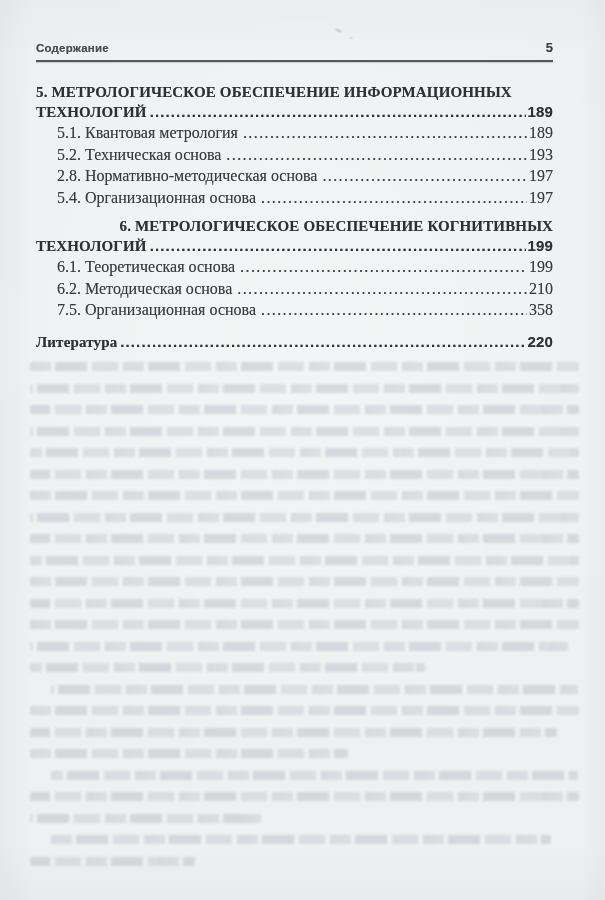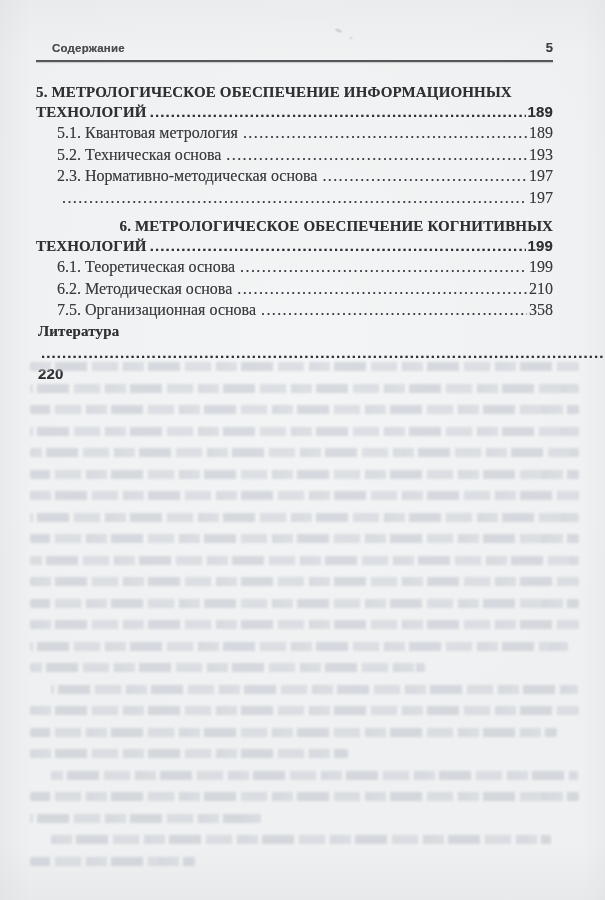--- a/index.html
+++ b/index.html
@@ -21,21 +21,21 @@
     position: absolute; inset: 0;
     background:
       radial-gradient(ellipse 120% 90% at 50% 38%, rgba(255,255,255,0.30), rgba(255,255,255,0) 55%),
       linear-gradient(180deg, rgba(210,213,218,0.18) 0%, rgba(255,255,255,0) 6%, rgba(255,255,255,0) 94%, rgba(205,208,213,0.20) 100%),
       linear-gradient(90deg, rgba(205,208,213,0.22) 0%, rgba(255,255,255,0) 5%, rgba(255,255,255,0) 96%, rgba(208,211,216,0.18) 100%);
     pointer-events: none;
   }
 
   
   .running-head {
-    position: absolute; left: 52px; right: 52px; top: 40px;
+    position: absolute; left: 36px; right: 52px; top: 40px;
     display: flex; justify-content: space-between; align-items: baseline;
   }
   .rh-title {
     font-size: 11.5px; font-weight: bold; color: #4a4b4f;
     letter-spacing: 0.2px;
     text-shadow: 0 0 0.6px rgba(74,75,79,0.55);
   }
   .rh-num {
     font-size: 13px; font-weight: bold; color: #3e3f43;
     text-shadow: 0 0 0.6px rgba(62,63,67,0.5);
@@ -67,22 +67,23 @@
     color: #2f3033; letter-spacing: 0.15px;
   }
   .h-row .dots { letter-spacing: 1.1px; }
   .e-row {
     font: 16px/21.5px "Liberation Serif", serif;
     color: #3a3b3f; padding-left: 21px; align-items: center;
   }
   .e-row .dots { letter-spacing: 1.4px; padding-left: 5px; }
   .sec-2 { margin-top: 8px; justify-content: flex-end; }
   .lit-row {
+    margin-top: 10px;
     font: bold 15px/21px "Liberation Sans", sans-serif;
-    color: #2f3033; letter-spacing: 0.15px; flex-direction: column;
+    color: #2f3033; letter-spacing: 0.15px;
   }
   .lit-row .dots { letter-spacing: 1.1px; }
 
   
   .bleed {
     position: absolute; left: 30px; right: 26px; top: 362px;
     filter: blur(1.15px);
     pointer-events: none;
   }
   .bleed-line {
@@ -130,25 +131,26 @@
       <span class="lbl">5.1. Квантовая метрология</span>
       <span class="dots"></span>
       <span class="pg">189</span>
     </div>
     <div class="row e-row">
       <span class="lbl">5.2. Техническая основа</span>
       <span class="dots"></span>
       <span class="pg">193</span>
     </div>
     <div class="row e-row">
-      <span class="lbl">2.3. Нормативно-методическая основа</span>
+      <span class="lbl">2.8. Нормативно-методическая основа</span>
       <span class="dots"></span>
       <span class="pg">197</span>
     </div>
     <div class="row e-row">
+      <span class="lbl">5.4. Организационная основа</span>
       <span class="dots"></span>
       <span class="pg">197</span>
     </div>
 
     <div class="row h-row sec-2">
       <span class="lbl">6. МЕТРОЛОГИЧЕСКОЕ ОБЕСПЕЧЕНИЕ КОГНИТИВНЫХ</span>
     </div>
     <div class="row h-row">
       <span class="lbl">ТЕХНОЛОГИЙ</span>
       <span class="dots"></span>

